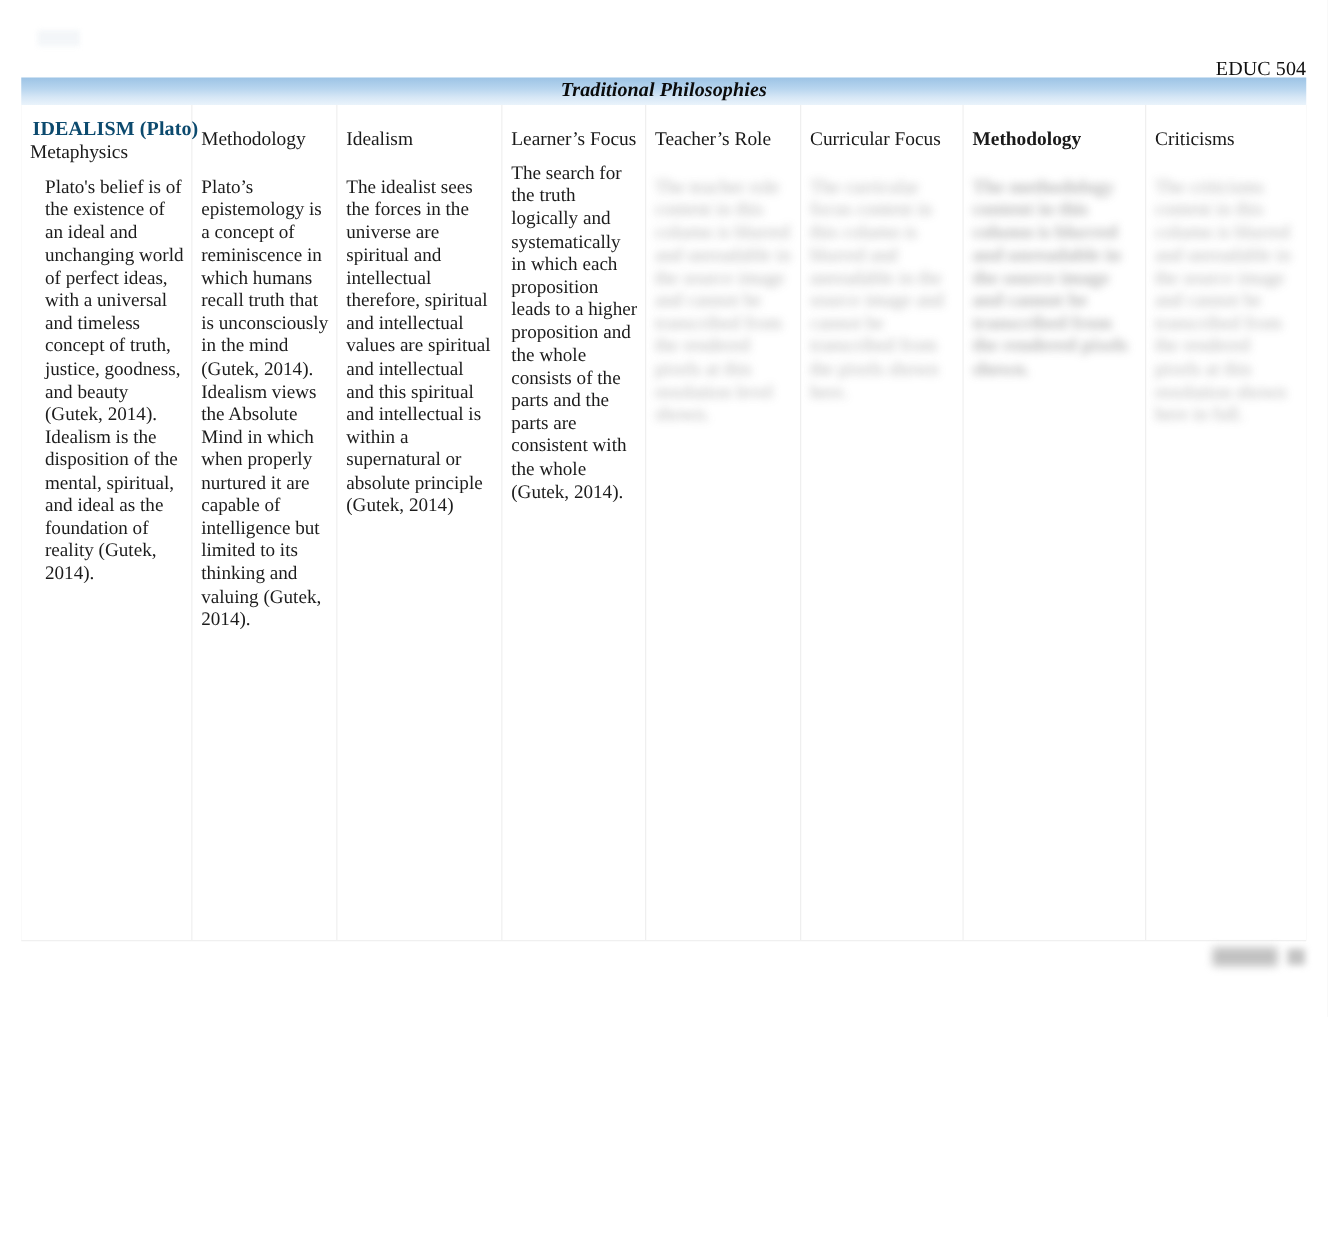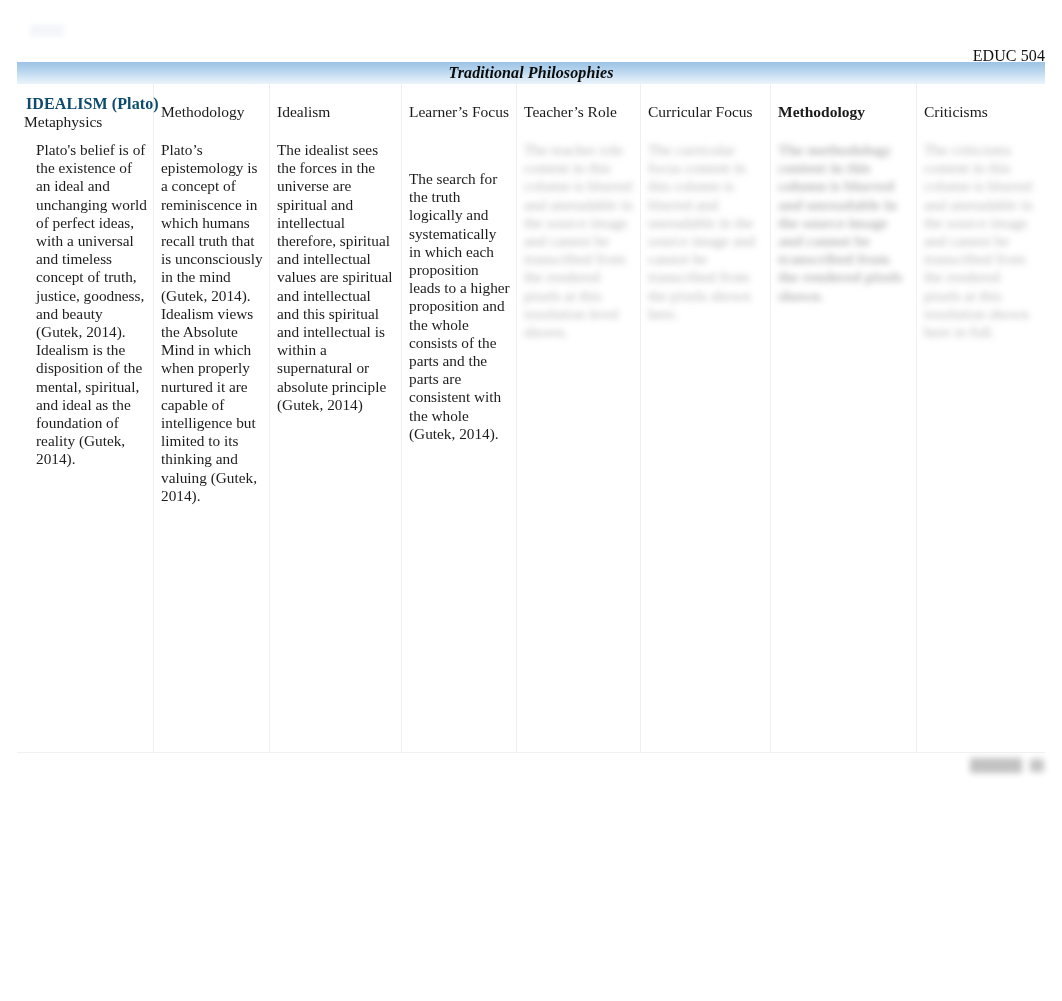--- a/index.html
+++ b/index.html
@@ -99,21 +99,21 @@
     position: absolute;
     left: 7px;
     right: 6px;
     top: 57px;
     font-size: 15.3px;
     line-height: 18.2px;
     color: #1c1c1c;
     text-align: left;
     white-space: pre-line;
   }
-  .col.c4 .col-body { top: 46px; margin-top: 40px; }
+  .col.c4 .col-body { top: 46px; }
   .col.c1 .col-body { top: 57px; margin-left: 12px; }
 
   
   .col-body.redacted {
     color: #9a9a9a;
     filter: blur(3.2px);
     -webkit-filter: blur(3.2px);
     user-select: none;
     opacity: .72;
   }

